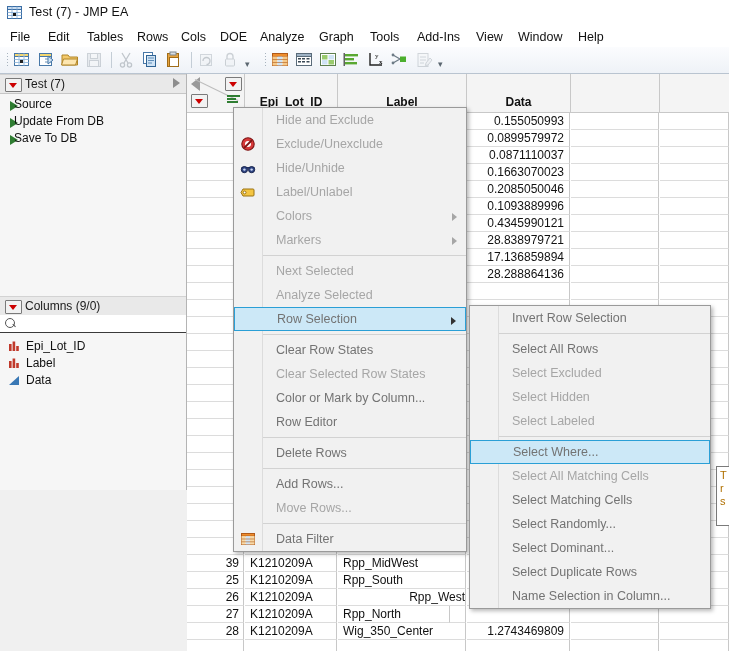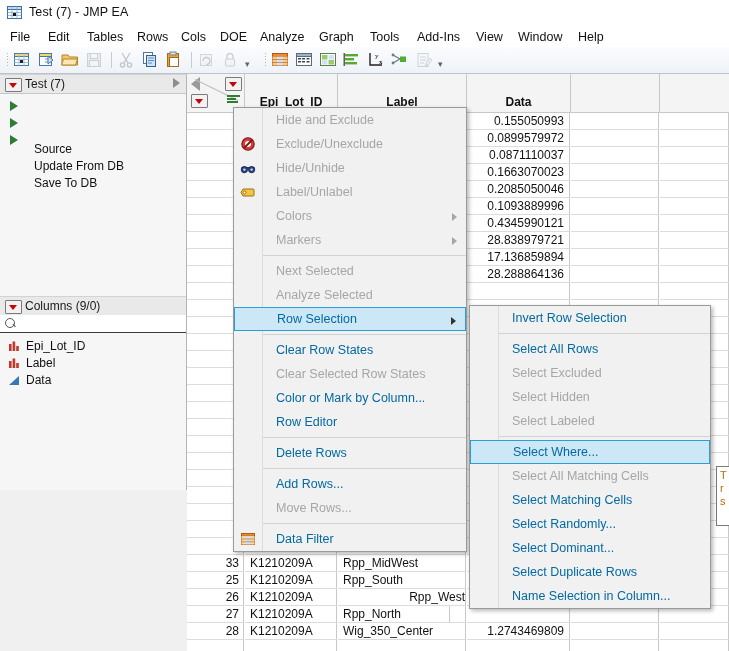--- a/index.html
+++ b/index.html
@@ -41,21 +41,21 @@
   .panelhdr .redtri{position:absolute;left:5px;top:3px;width:15px;height:12px;
      background:#f2f2f2;border:1px solid #7a7a7a;border-radius:1px;}
   .panelhdr .redtri:after{content:"";position:absolute;left:3px;top:4px;
      border-left:4px solid transparent;border-right:4px solid transparent;border-top:5px solid #cc0000;}
   .panelhdr .ptitle{position:absolute;left:25px;top:2px;font-size:12px;color:#1a1a1a;}
   .panelhdr .discl{position:absolute;right:6px;top:3px;width:0;height:0;
      border-top:5px solid transparent;border-bottom:5px solid transparent;border-left:7px solid #8d8d8d;}
   .tnode{position:absolute;left:10px;font-size:12px;color:#111;}
   .tnode .gtri{position:absolute;left:0;top:3px;width:0;height:0;
      border-top:5px solid transparent;border-bottom:5px solid transparent;border-left:8px solid #2f7d32;}
-  .tnode .glabel{position:absolute;left:24px;top:-1px;white-space:nowrap;margin-top:45px;}
+  .tnode .glabel{position:absolute;left:4px;top:-1px;white-space:nowrap;}
 
   .searchrow{position:absolute;left:0;width:186px;height:17px;background:#ffffff;
      border-bottom:1px solid #3a3a3a;}
   .searchrow .mag{position:absolute;left:5px;top:3px;width:8px;height:8px;border:1.4px solid #555;
      border-radius:50%;}
   .searchrow .mag:after{content:"";position:absolute;left:6px;top:6px;width:4px;height:1.4px;
      background:#555;transform:rotate(45deg);}
 
   .colrow{position:absolute;left:8px;font-size:12px;color:#111;height:15px;}
   .colrow .cicon{position:absolute;left:0;top:1px;width:13px;height:12px;}
@@ -85,21 +85,21 @@
   .cell{position:absolute;height:17px;border-right:1px solid #c8c8c8;border-bottom:1px solid #dcdcdc;
      font-size:12px;color:#111;box-sizing:border-box;line-height:16px;background:#ffffff;}
   .cell.num{text-align:right;padding-right:5px;}
   .cell.txt{text-align:left;padding-left:5px;}
 
   
   .ctxmenu{position:absolute;background:#f1f1f1;border:1px solid #9a9a9a;
      box-shadow:2px 2px 4px rgba(0,0,0,.28);font-size:12.5px;}
   .ctxmenu .gutter{position:absolute;left:0;top:0;bottom:0;width:28px;background:#f1f1f1;
      border-right:1px solid #dcdcdc;}
-  .mitem{position:relative;height:24px;line-height:24px;padding-left:42px;color:#0369a1;
+  .mitem{position:relative;height:24px;line-height:24px;padding-left:42px;color:#737373;
      white-space:nowrap;cursor:default;}
   .mitem.disabled{color:#a6a6a6;}
   .mitem.sel{background:#cce8f7;border:1px solid #2a9fd6;box-sizing:border-box;line-height:22px;}
   .mitem .arrow{position:absolute;right:9px;top:9px;width:0;height:0;
      border-top:4px solid transparent;border-bottom:4px solid transparent;border-left:5px solid #333;}
   .mitem.disabled .arrow{border-left-color:#a6a6a6;}
   .mitem .micon{position:absolute;left:6px;top:4px;width:16px;height:16px;}
   .msep{height:1px;background:#d2d2d2;margin:3px 0 3px 29px;}
 
   
@@ -566,21 +566,21 @@
         <div class="cell num" style="left: 280px; width: 103px; top: 39px;">0.155050993</div>
         <div class="cell num" style="left: 280px; width: 103px; top: 56px;">0.0899579972</div>
         <div class="cell num" style="left: 280px; width: 103px; top: 73px;">0.0871110037</div>
         <div class="cell num" style="left: 280px; width: 103px; top: 90px;">0.1663070023</div>
         <div class="cell num" style="left: 280px; width: 103px; top: 107px;">0.2085050046</div>
         <div class="cell num" style="left: 280px; width: 103px; top: 124px;">0.1093889996</div>
         <div class="cell num" style="left: 280px; width: 103px; top: 141px;">0.4345990121</div>
         <div class="cell num" style="left: 280px; width: 103px; top: 158px;">28.838979721</div>
         <div class="cell num" style="left: 280px; width: 103px; top: 175px;">17.136859894</div>
         <div class="cell num" style="left: 280px; width: 103px; top: 192px;">28.288864136</div>
-        <div class="rowhdr" style="top: 481px;">33</div>
+        <div class="rowhdr" style="top: 481px;">39</div>
         <div class="cell txt" style="left: 58px; width: 92px; top: 481px;">K1210209A</div>
         <div class="cell txt" style="left: 151px; width: 128px; top: 481px;">Rpp_MidWest</div>
         <div class="rowhdr" style="top: 498px;">25</div>
         <div class="cell txt" style="left: 58px; width: 92px; top: 498px;">K1210209A</div>
         <div class="cell txt" style="left: 151px; width: 128px; top: 498px;">Rpp_South</div>
         <div class="rowhdr" style="top: 515px;">26</div>
         <div class="cell txt" style="left: 58px; width: 92px; top: 515px;">K1210209A</div>
         <div class="cell txt" style="left: 151px; width: 128px; top: 515px; text-align: right;">Rpp_West</div>
         <div class="rowhdr" style="top: 532px;">27</div>
         <div class="cell txt" style="left: 58px; width: 92px; top: 532px;">K1210209A</div>

